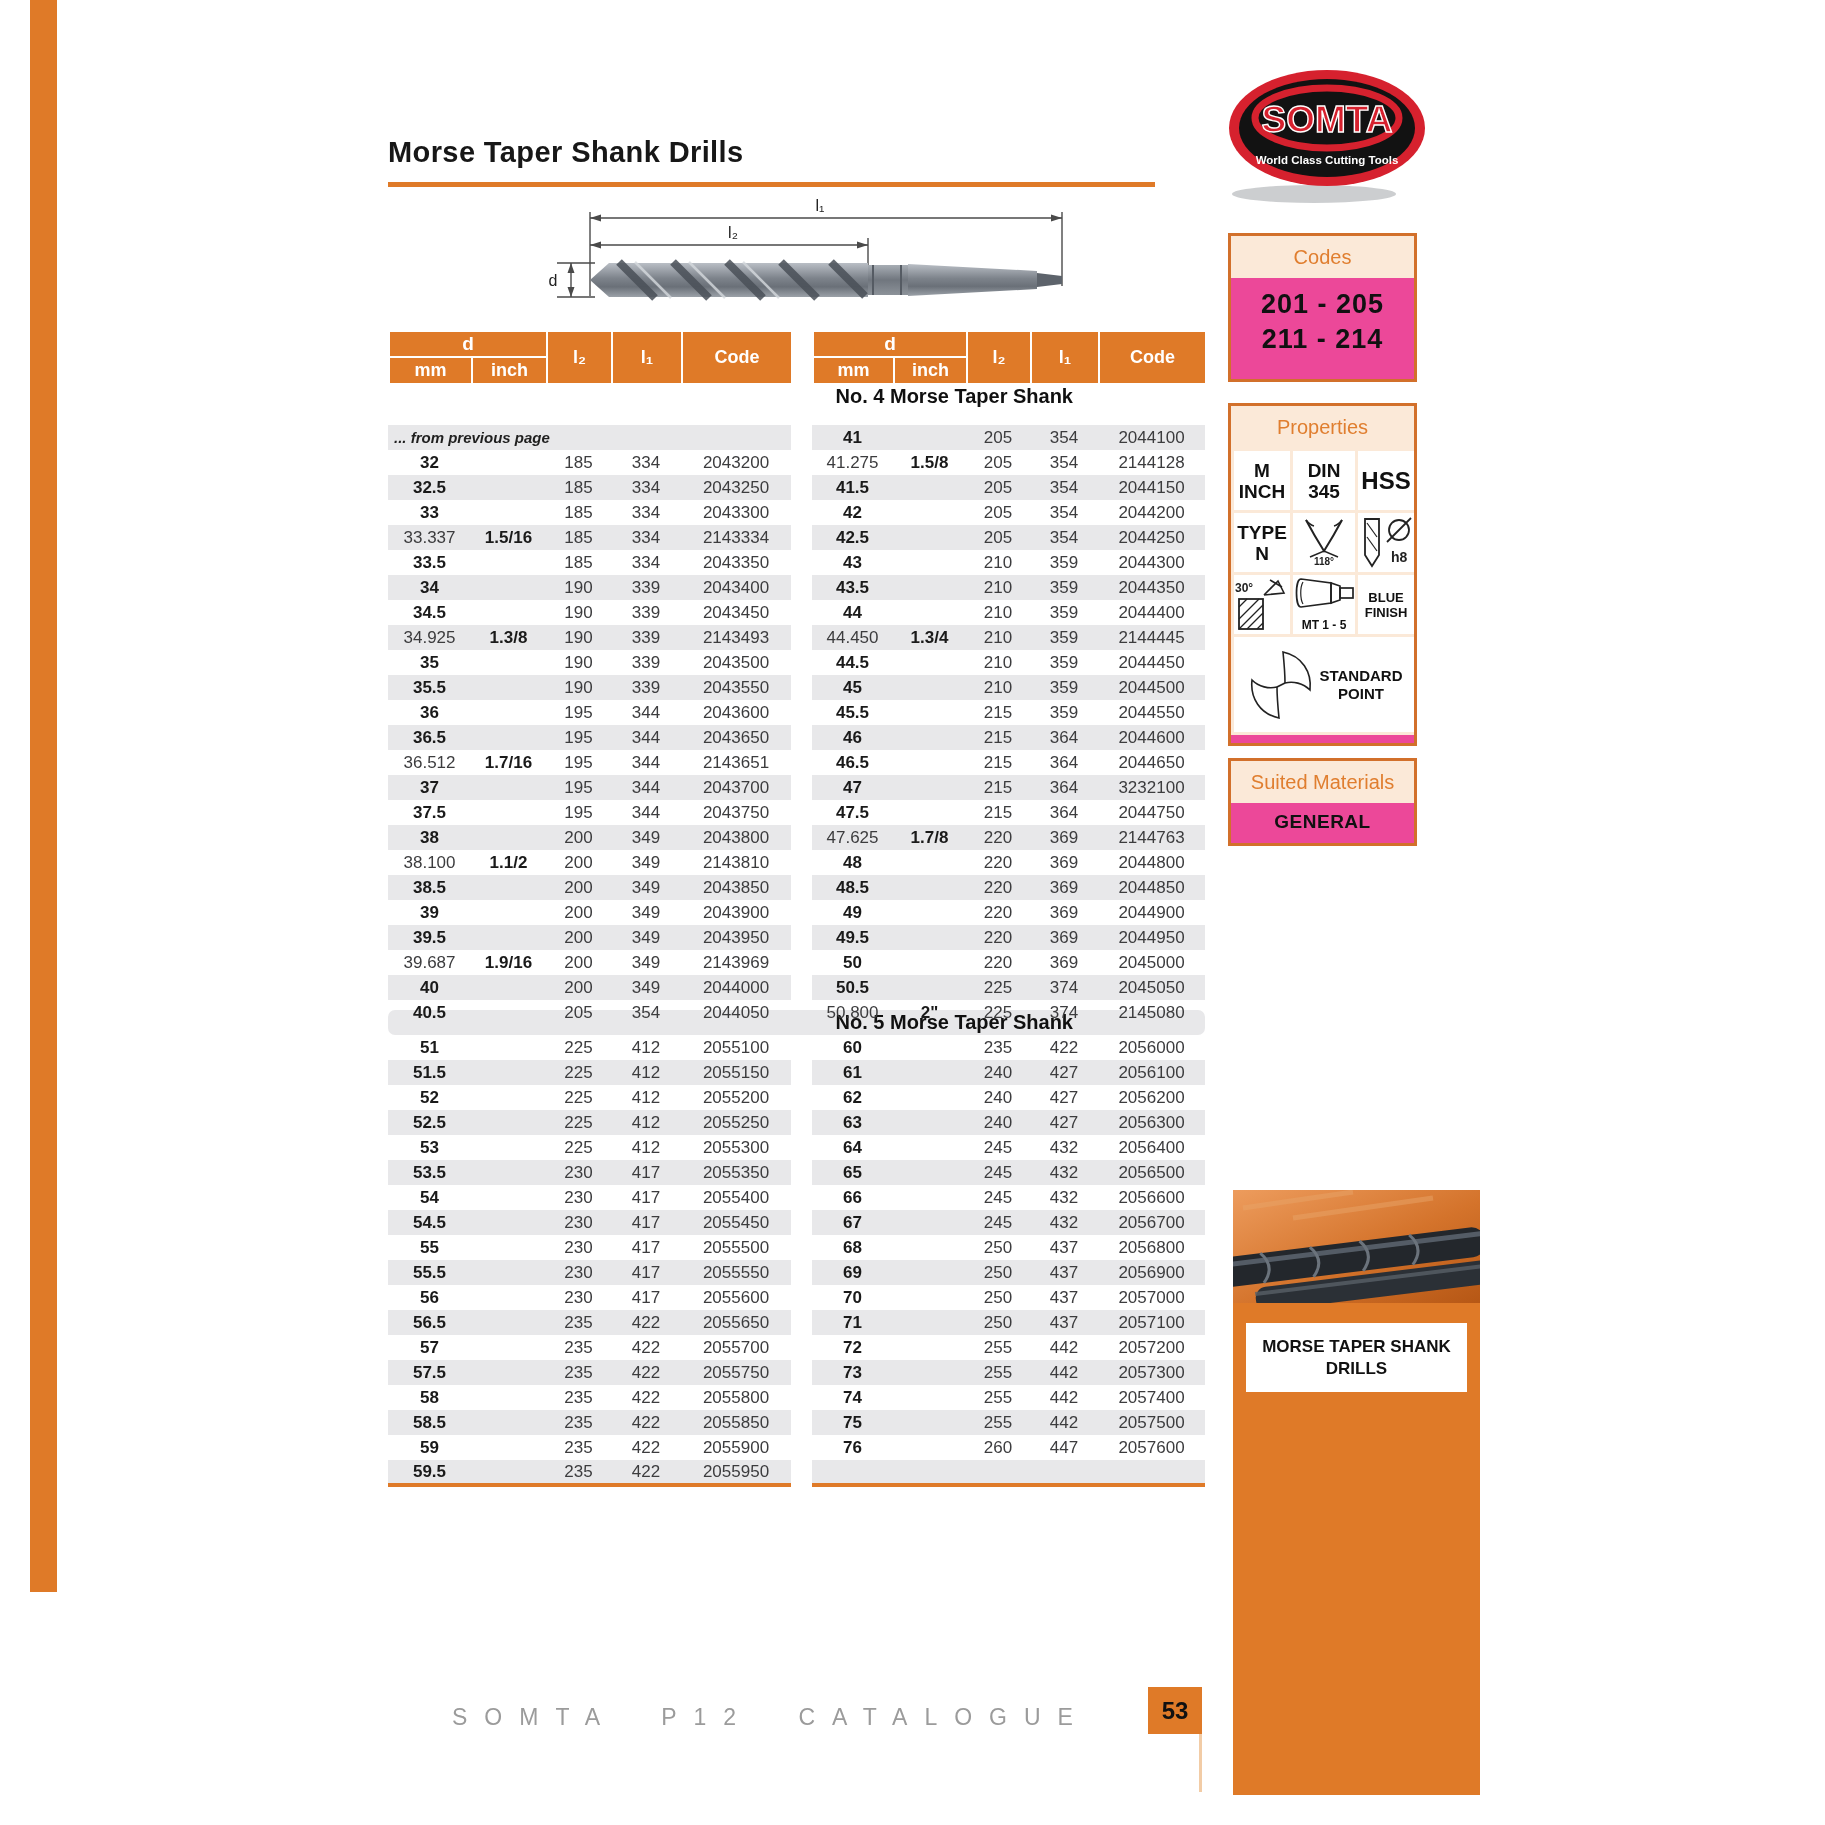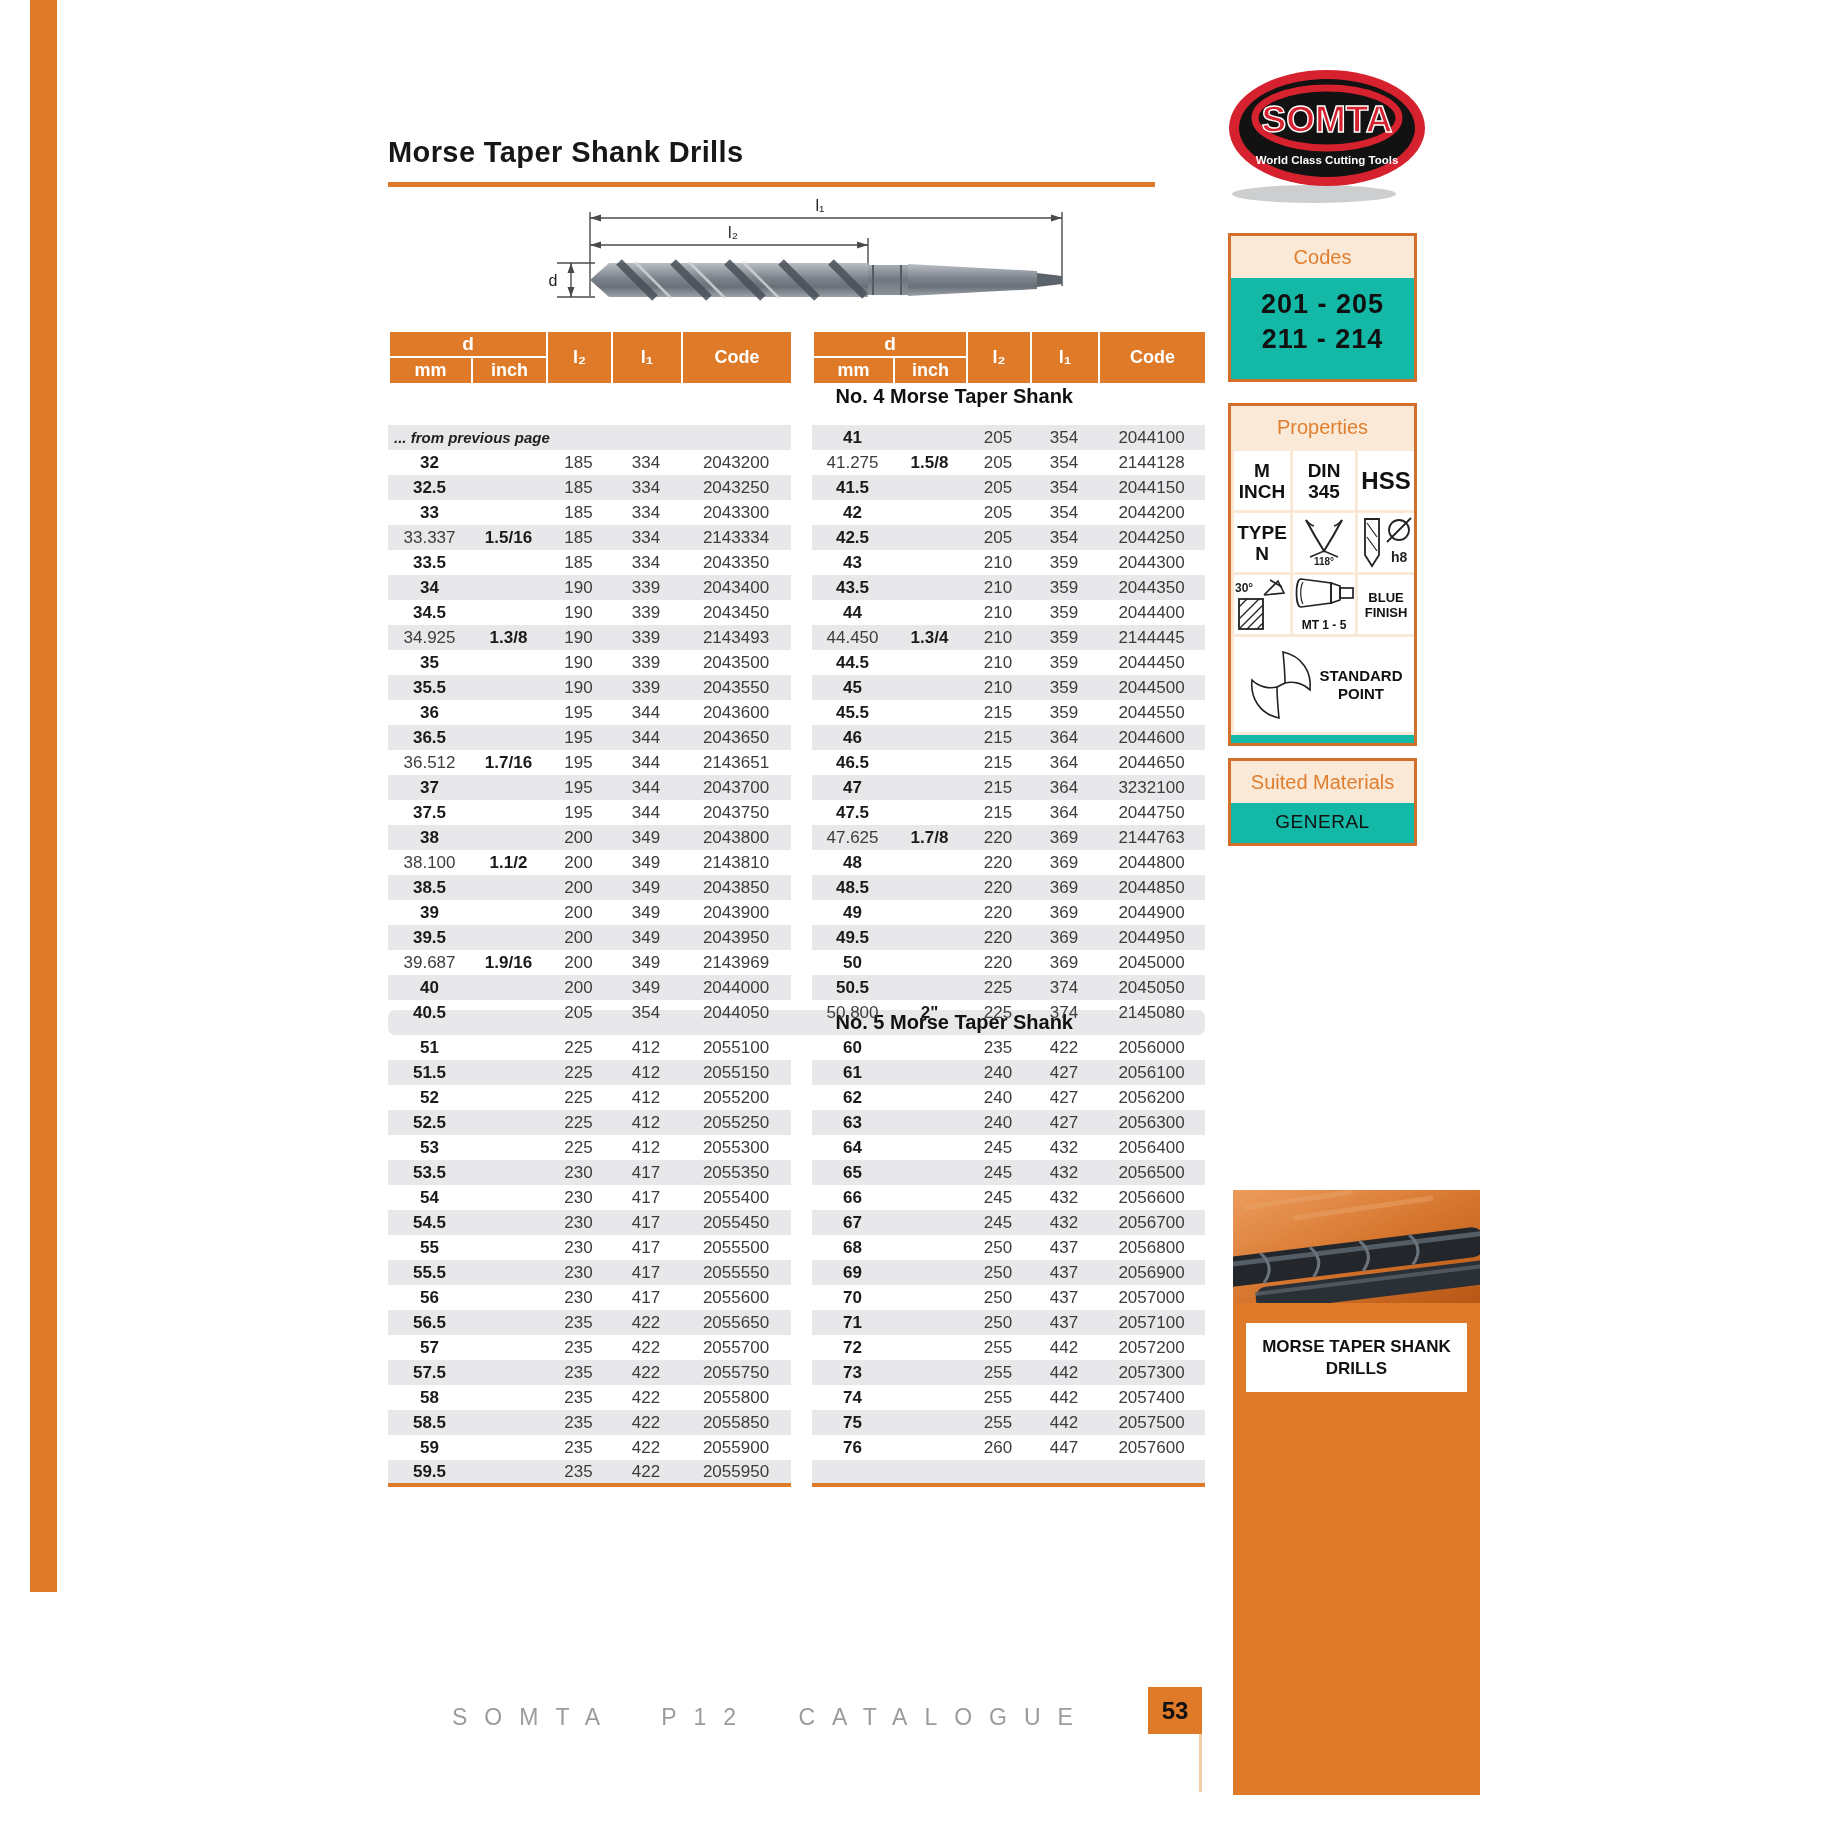--- a/index.html
+++ b/index.html
@@ -37,36 +37,36 @@
   .tbl-no5{border-bottom:4px solid var(--orange);}
   #thead-left,#no4-left,#no5-left{left:388px;}
   #thead-right,#no4-right,#no5-right{left:812px;}
   #thead-left,#thead-right{top:330px;}
   #no4-left,#no4-right{top:410px;margin-top:15px;}
   #no5-left,#no5-right{top:1035px;}
   .section-band{left:388px;width:817px;text-align:right;font-weight:bold;font-size:20px;color:#101010;padding-right:132px;}
   #band4{top:383px;height:27px;line-height:27px;background:#fff;}
   #band5{top:1010px;height:25px;line-height:25px;background:var(--row_gray);border-radius:7px;}
   
-  .side-box{left:1228px;width:189px;border:3px solid var(--orange-border);background:#14b8a6;}
+  .side-box{left:1228px;width:189px;border:3px solid var(--orange-border);background:#ec4899;}
   .side-box .hd{background:var(--peach);color:var(--orange-text);font-size:20px;text-align:center;padding:10px 0 9px 0;}
   #codes-box{top:233px;height:149px;}
   #codes-box .code-line{font-size:27px;font-weight:bold;text-align:center;line-height:35px;letter-spacing:1px;color:#111;}
   #codes-box .bd{padding-top:9px;}
   #props-box{top:403px;height:343px;}
   .props-grid{display:grid;grid-template-columns:1fr 1fr 1fr;gap:3px;background:var(--peach);padding:3px;}
   .pcell{background:#fff;height:59px;display:flex;flex-direction:column;align-items:center;justify-content:center;}
   .pcell-wide{grid-column:1/4;height:95px;flex-direction:row;}
   .pc-text{font-size:19px;font-weight:bold;line-height:21px;text-align:center;color:#111;}
   .pc-big{font-size:24px;}
   .pc-small{font-size:13px;line-height:15px;}
   .pc-cap{font-size:12px;font-weight:bold;color:#111;margin-top:7px;}
   .pc-pointlbl{font-size:15px;font-weight:bold;line-height:18px;text-align:center;color:#111;width:86px;}
   #suited-box{top:758px;height:88px;}
-  #suited-box .bd{padding-top:8px;text-align:center;font-size:19px;font-weight:normal;letter-spacing:.5px;color:#111;}
+  #suited-box .bd{padding-top:8px;text-align:center;font-size:19px;font-weight:bold;letter-spacing:.5px;color:#111;}
   
   #photo{left:1233px;top:1190px;width:247px;height:113px;}
   #product-block{left:1233px;top:1303px;width:247px;height:492px;background:var(--orange);}
   #product-label-box{margin:20px auto 0 auto;width:221px;background:#fff;padding:13px 4px 12px 4px;}
   #product-label{font-size:17px;font-weight:bold;text-align:center;line-height:22px;color:#111;}
   
   #footer-text{left:452px;top:1690px;font-size:23px;color:#9b9b9b;letter-spacing:17px;word-spacing:22px;white-space:nowrap;margin-top:14px;}
   #page-badge{left:1148px;top:1687px;width:54px;height:47px;background:var(--orange);color:#111;font-size:24px;font-weight:bold;text-align:center;line-height:47px;}
   #badge-tail{left:1199px;top:1734px;width:3px;height:58px;background:#F2CCA6;}
 </style>

